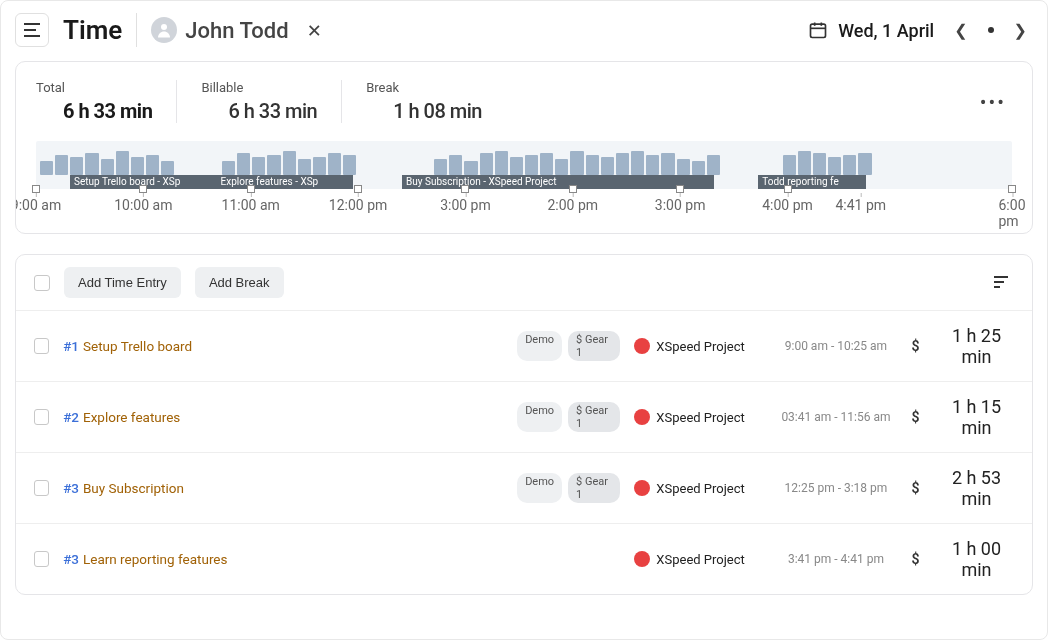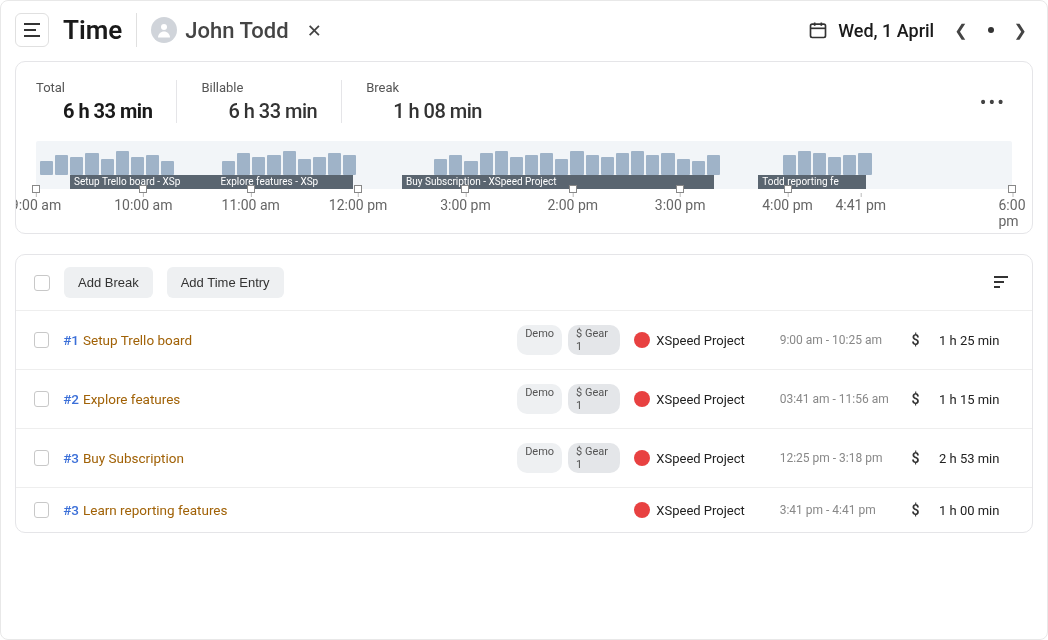--- a/index.html
+++ b/index.html
@@ -55,23 +55,23 @@
   .entry:last-child { border-bottom:none; }
   .entry-title { display:flex; gap:4px; align-items:baseline; flex: 0 0 440px; }
   .entry-num { color:#3b6fd8; font-weight:500; }
   .entry-name { color:#a16207; }
   .tags { display:flex; gap:6px; width:110px; justify-content:flex-end; }
   .tag { background:#eef0f2; border-radius:10px; padding:2px 8px; font-size:11px; color:#555; }
   .tag.dark { background:#e4e6e9; }
   .project { display:flex; align-items:center; gap:6px; width:140px; }
   .proj-dot { width:16px; height:16px; border-radius:50%; background:#e84141; }
   .proj-name { font-size:13px; color:#222; }
-  .time-range { width:120px; font-size:12px; color:#888; text-align:left; }
+  .time-range { width:120px; font-size:12px; color:#888; text-align:center; }
   .billable-icon { width:20px; text-align:center; color:#333; font-size:14px; font-weight:600; }
-  .duration { width:80px; text-align:left; font-size:13px; color:#222; }
+  .duration { width:80px; text-align:center; font-size:18px; color:#222; }
 </style>
 </head>
 <body>
 
 <div class="app">
 
   <div class="header">
     <div class="menu-btn">
       <svg width="16" height="14" viewBox="0 0 16 14">
           <path d="M0 1h16M0 7h12M0 13h16" stroke="#333" stroke-width="2" fill="none"></path>
@@ -220,22 +220,22 @@
           <div class="tick" style="left: 77%;">4:00 pm</div>
           <div class="tick" style="left: 84.5%;">4:41 pm</div>
           <div class="tick" style="left: 100%;">6:00 pm</div>
         </div>
     </div>
   </div>
 
   <div class="entries">
     <div class="entries-header">
       <div class="checkbox"></div>
+      <button class="btn">Add Time Entry</button>
       <button class="btn">Add Break</button>
-      <button class="btn">Add Time Entry</button>
       <div class="sort-btn">
         <svg width="16" height="12" viewBox="0 0 16 12">
             <path d="M0 11h6M0 6h10M0 1h14" stroke="#333" stroke-width="2"></path>
           </svg>
       </div>
     </div>
     <div id="entries-body">
         <div class="entry">
           <div class="checkbox"></div>
           <div class="entry-title">

